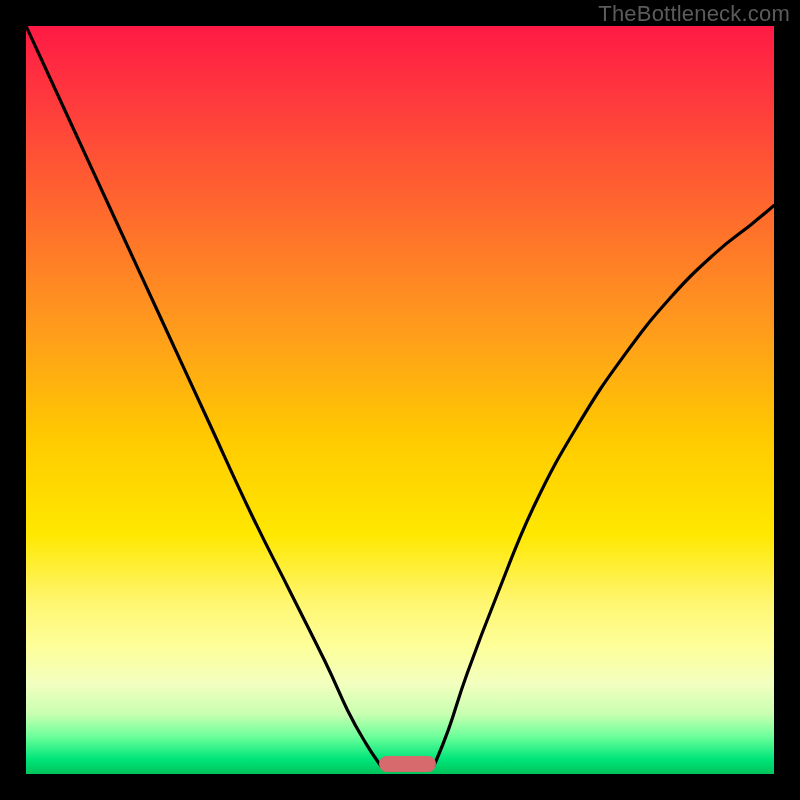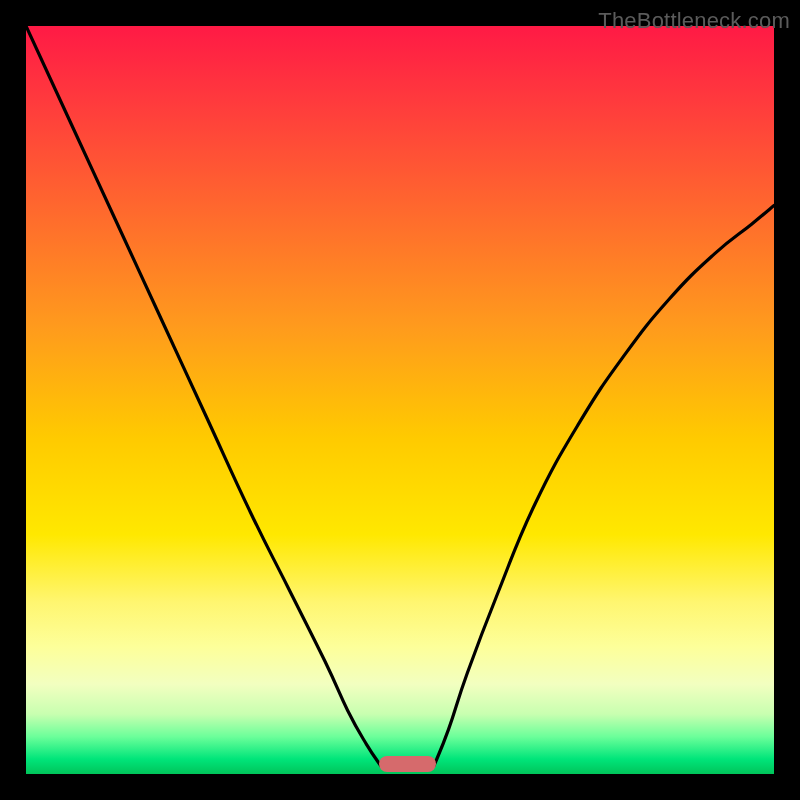--- a/index.html
+++ b/index.html
@@ -34,21 +34,21 @@
       #fdff9a 83%,
       #f2ffc0 88%,
       #c8ffb0 92%,
       #6cff9a 95%,
       #00e57a 98%,
       #00c45a 100%
     );
   }
   .wm {
     position: absolute;
-    top: 8px;
+    top: 1px;
     right: 10px;
     color: #5b5b5b;
     font-size: 22px;
     font-weight: 500;
     letter-spacing: 0.2px;
     user-select: none;
     text-shadow: 0 0 1px rgba(0,0,0,0.2);
   }
   svg.curve {
     position: absolute;

